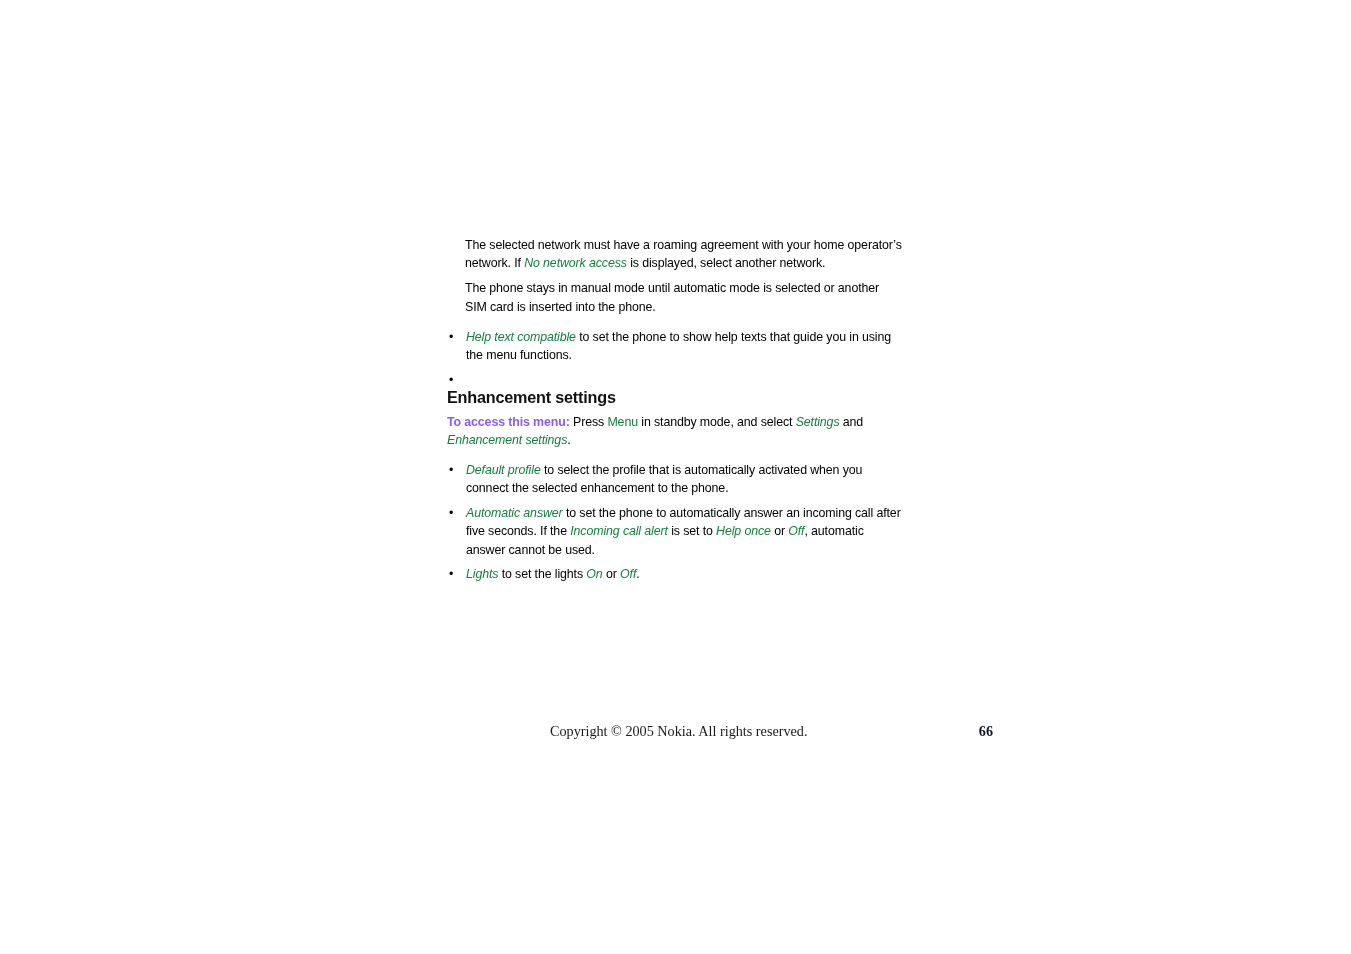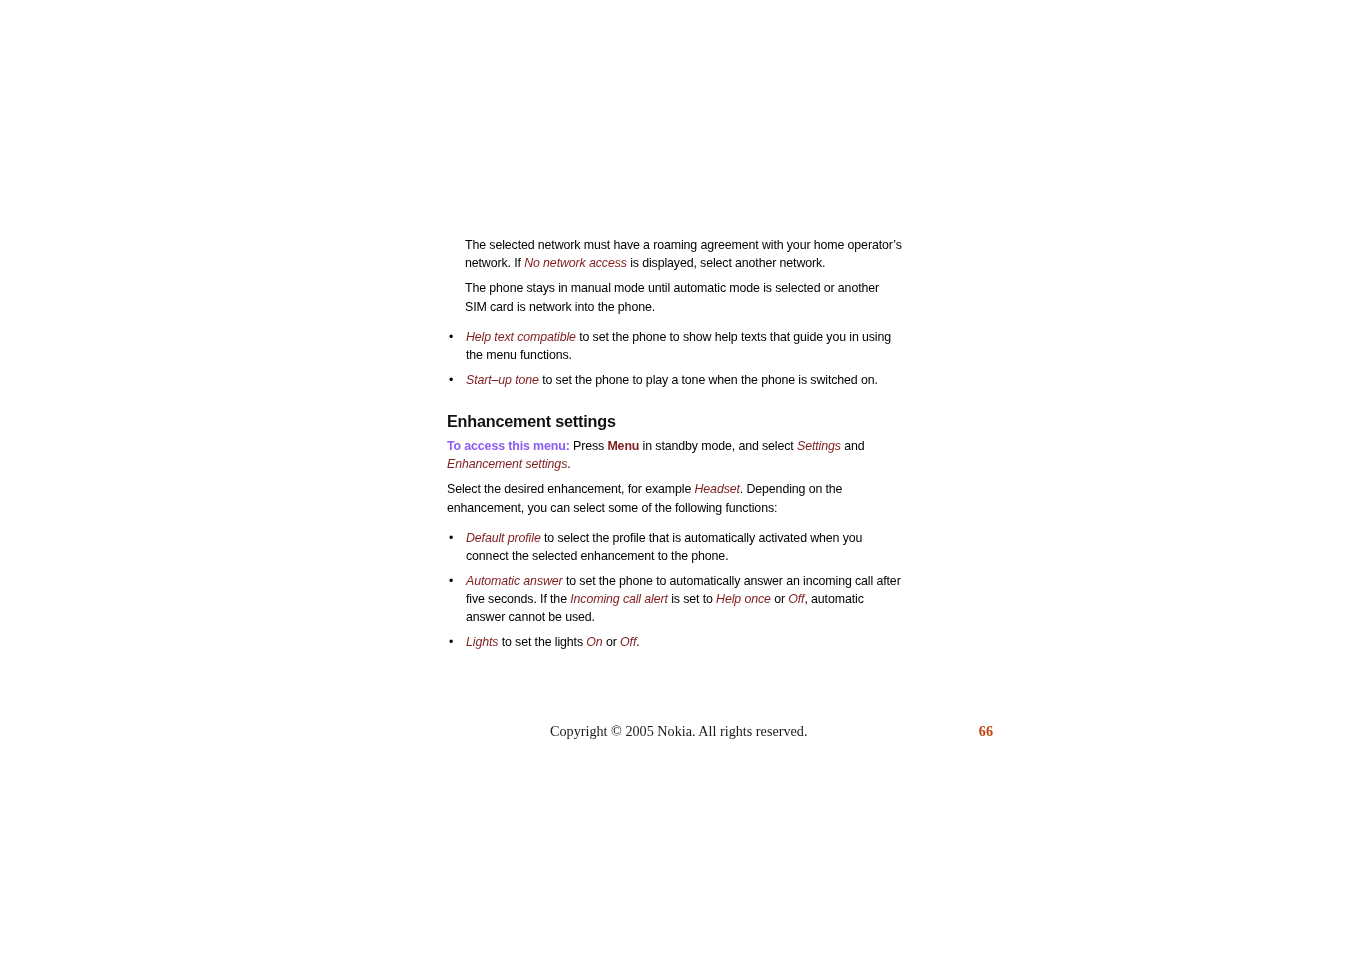--- a/index.html
+++ b/index.html
@@ -80,25 +80,25 @@
     font-size: 12.4px;
     line-height: 18.4px;
     color: #000000;
   }
 
   .blk-spacer-sm { height: 5px; }
 
   
   .ui-term {
     font-style: italic;
-    color: #7f1d1d;
+    color: #15803d;
   }
   .ui-key {
-    color: #7f1d1d;
-    font-weight: 700;
+    color: #15803d;
+    font-weight: 400;
     font-style: normal;
   }
   .strong {
     font-weight: 700;
     color: #8b5cf6;
   }
 
   
   .footer {
     position: absolute;
@@ -118,54 +118,52 @@
     white-space: nowrap;
   }
   .footer-pageno {
     position: absolute;
     right: 0px;
     top: 0;
     font-family: "Liberation Serif", serif;
     font-size: 14.2px;
     line-height: 18px;
     font-weight: 700;
-    color: #c2410c;
+    color: #0f172a;
   }
 </style>
 </head>
 <body>
 
 <div class="page">
 
   <div class="content">
 
     <div>
       <p class="para indented">The selected network must have a roaming agreement with your home operator’s network. If <span class="ui-term">No network access</span> is displayed, select another network.</p>
-      <p class="para indented">The phone stays in manual mode until automatic mode is selected or another SIM card is network into the phone.</p>
+      <p class="para indented">The phone stays in manual mode until automatic mode is selected or another SIM card is inserted into the phone.</p>
     </div>
 
     <div class="blk-spacer-sm"></div>
 
     <ul class="bullets">
       <li>
         <span class="bullet-dot">•</span>
         <span><span class="ui-term">Help text compatible</span> to set the phone to show help texts that guide you in using the menu functions.</span>
       </li>
       <li>
         <span class="bullet-dot">•</span>
-        <span><span class="ui-term">Start–up tone</span> to set the phone to play a tone when the phone is switched on.</span>
       </li>
     </ul>
 
     <h2 class="heading">Enhancement settings</h2>
 
 
     <p class="para"><span class="strong">To access this menu:</span> Press <span class="ui-key">Menu</span> in standby mode, and select <span class="ui-term">Settings</span> and <span class="ui-term">Enhancement settings</span>.</p>
 
-    <p class="para">Select the desired enhancement, for example <span class="ui-term">Headset</span>. Depending on the enhancement, you can select some of the following functions:</p>
 
     <div class="blk-spacer-sm"></div>
 
     <ul class="bullets">
       <li>
         <span class="bullet-dot">•</span>
         <span><span class="ui-term">Default profile</span> to select the profile that is automatically activated when you connect the selected enhancement to the phone.</span>
       </li>
       <li>
         <span class="bullet-dot">•</span>

